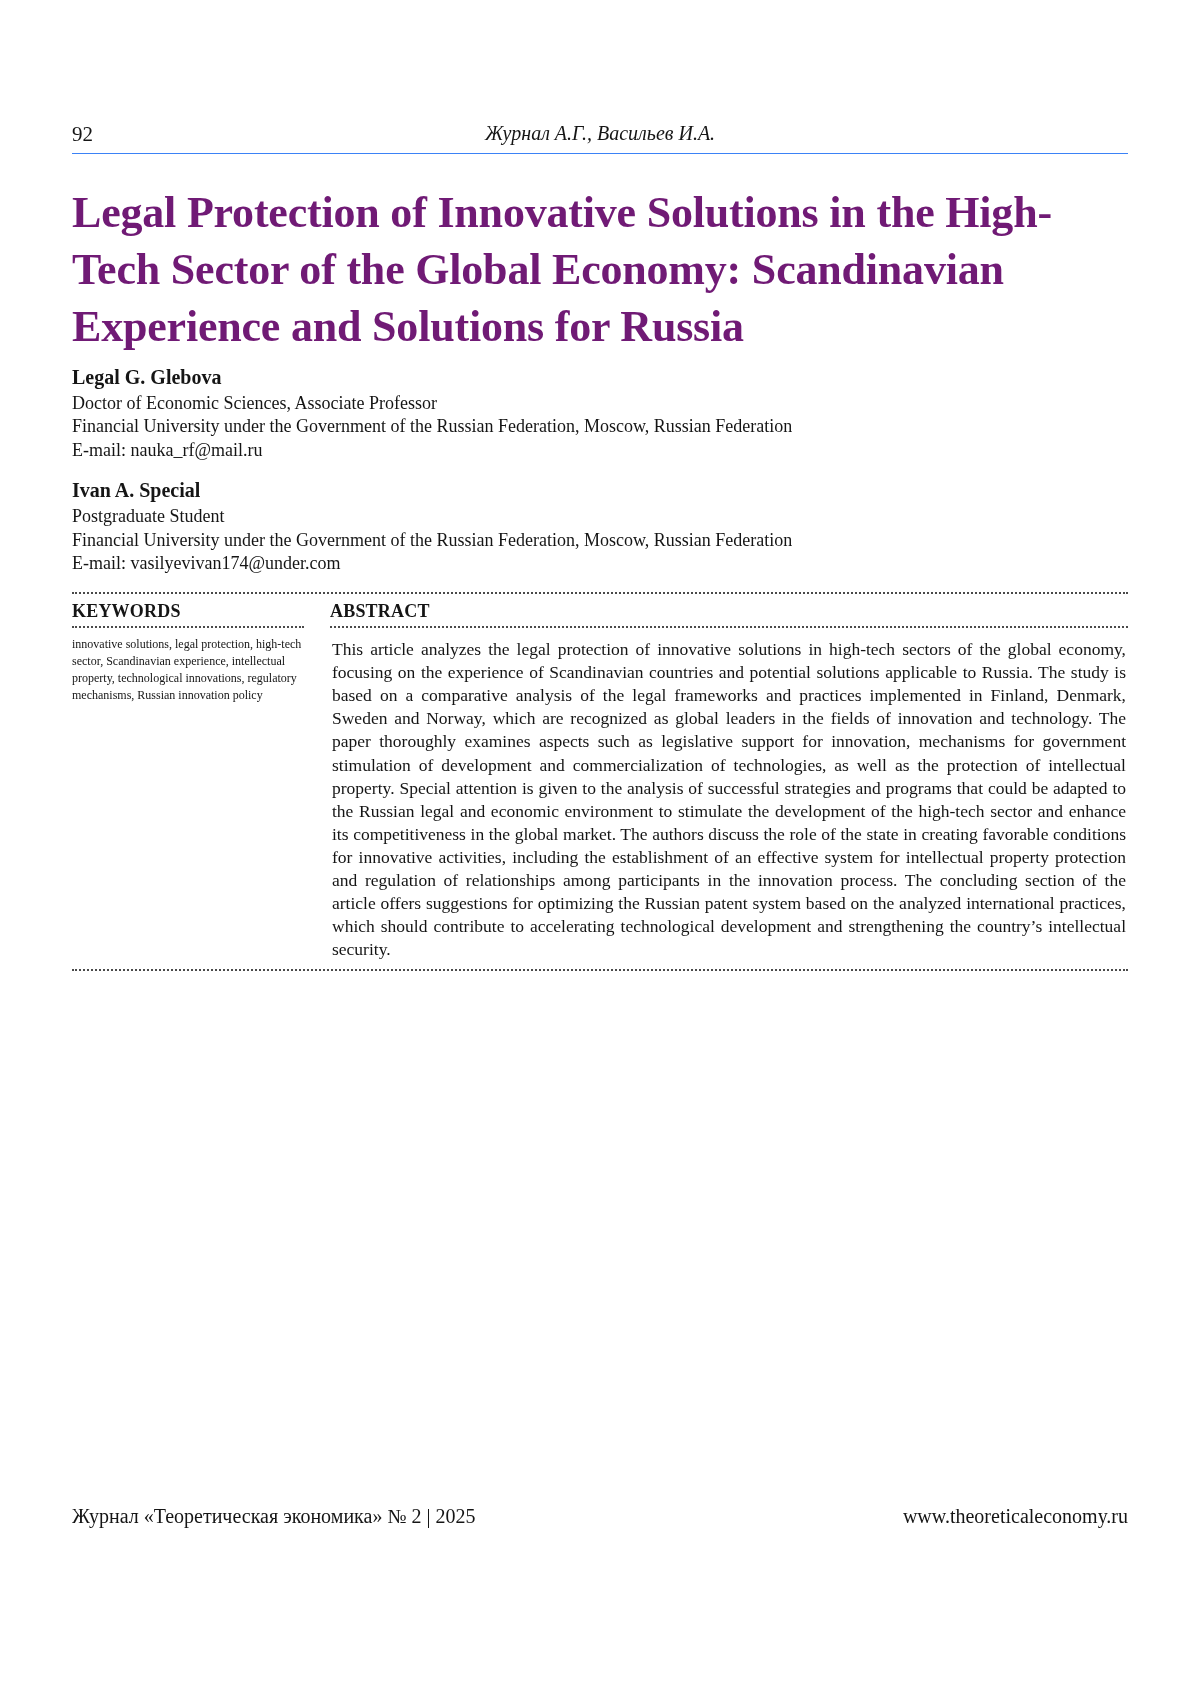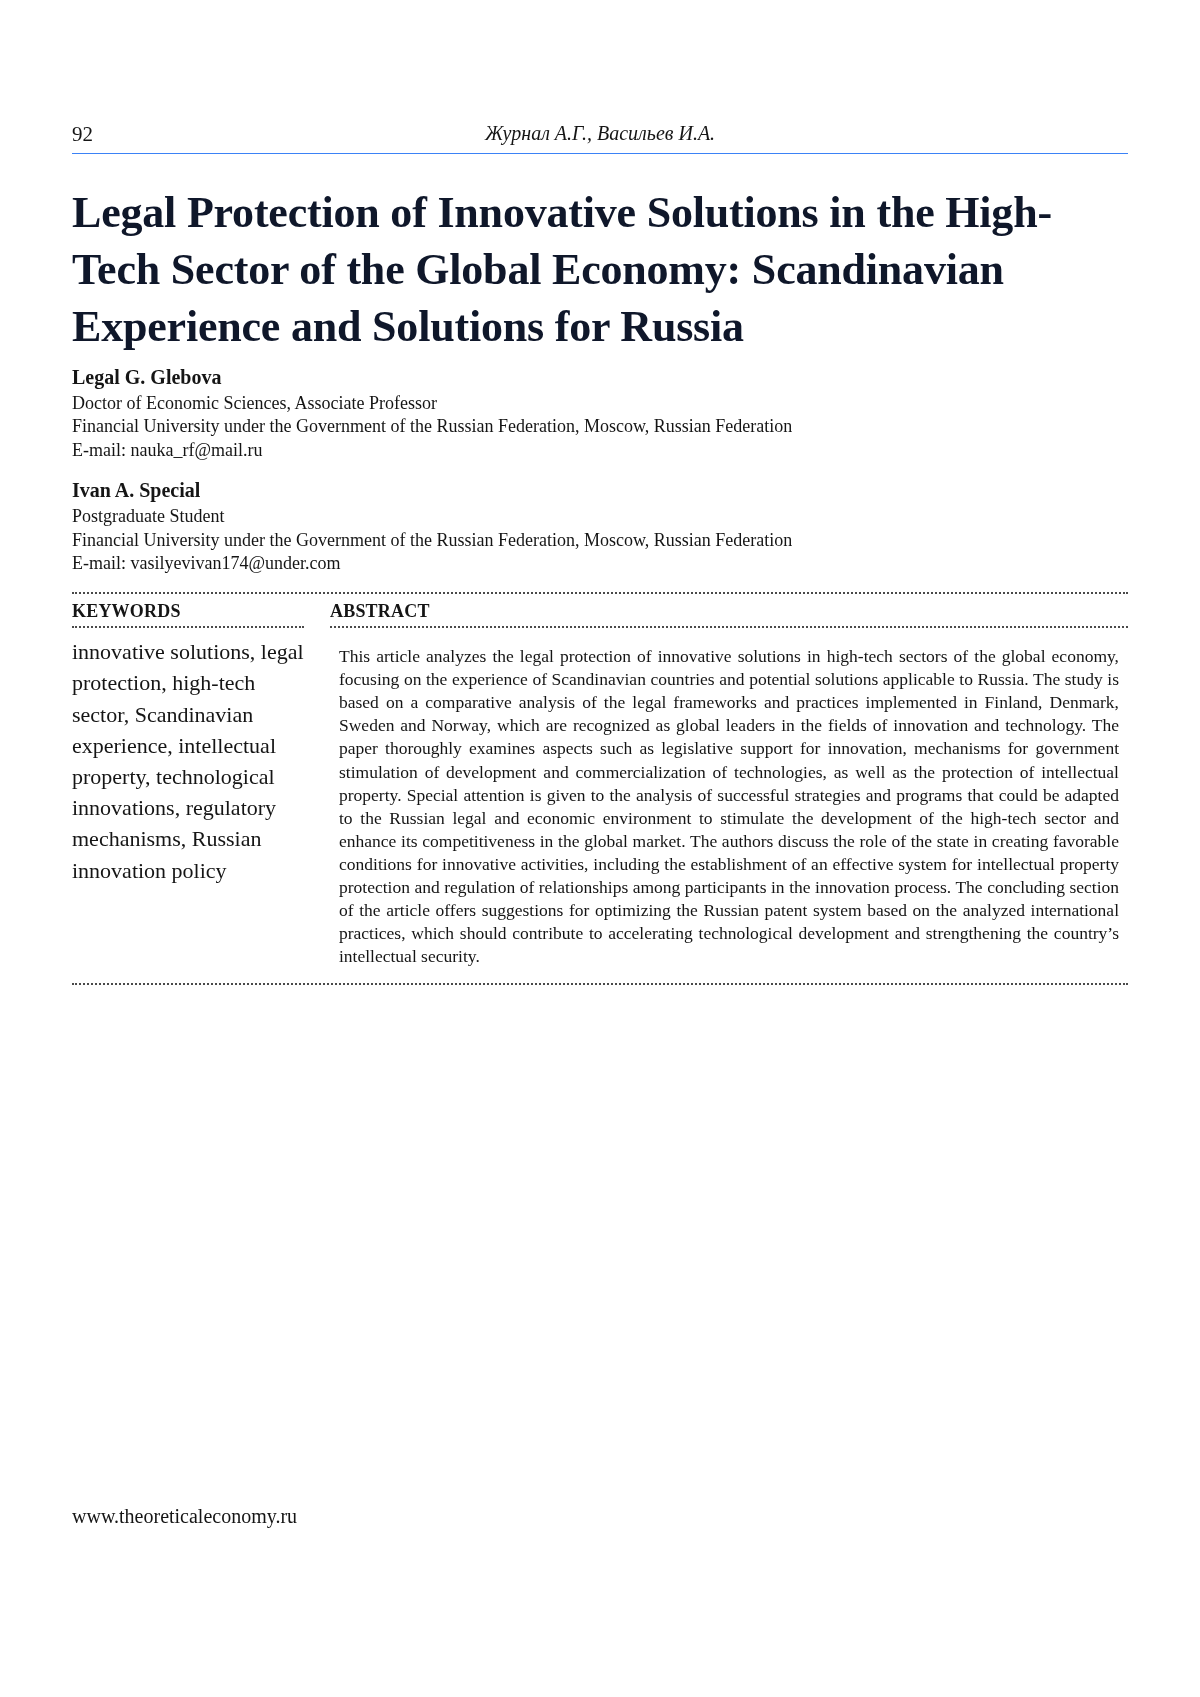--- a/index.html
+++ b/index.html
@@ -41,21 +41,21 @@
     font-size: 20px;
   }
 
   
   .title {
     margin: 30px 0 6px 0;
     font-size: 44px;
     font-weight: 700;
     line-height: 1.3;
     letter-spacing: -0.2px;
-    color: #0f172a;
+    color: #701a75;
   }
 
   
   .authors { margin-top: 10px; }
   .author { margin-bottom: 16px; }
   .author-name {
     font-weight: 700;
     font-size: 20px;
     margin-bottom: 3px;
   }
@@ -82,26 +82,26 @@
     flex: 0 0 232px;
   }
   .abs-col { flex: 1; }
   .col-head {
     font-weight: 700;
     font-size: 18px;
     padding: 7px 0 4px 0;
     letter-spacing: 0.2px;
   }
   .kw-text {
-    font-size: 22px;
+    font-size: 12px;
     line-height: 1.42;
     padding-top: 8px;
   }
   .abs-text {
-    margin: 9px;
+    margin: 2px;
     padding-top: 8px;
     font-size: 17.5px;
     line-height: 1.32;
     text-align: justify;
   }
   .closing-rule { margin-top: 8px; }
 
   
   .page-footer {
     position: absolute;
@@ -158,16 +158,17 @@
       <div class="col-head">ABSTRACT</div>
       <div class="dotted"></div>
       <p class="abs-text">This article analyzes the legal protection of innovative solutions in high-tech sectors of the global economy, focusing on the experience of Scandinavian countries and potential solutions applicable to Russia. The study is based on a comparative analysis of the legal frameworks and practices implemented in Finland, Denmark, Sweden and Norway, which are recognized as global leaders in the fields of innovation and technology. The paper thoroughly examines aspects such as legislative support for innovation, mechanisms for government stimulation of development and commercialization of technologies, as well as the protection of intellectual property. Special attention is given to the analysis of successful strategies and programs that could be adapted to the Russian legal and economic environment to stimulate the development of the high-tech sector and enhance its competitiveness in the global market. The authors discuss the role of the state in creating favorable conditions for innovative activities, including the establishment of an effective system for intellectual property protection and regulation of relationships among participants in the innovation process. The concluding section of the article offers suggestions for optimizing the Russian patent system based on the analyzed international practices, which should contribute to accelerating technological development and strengthening the country’s intellectual security.</p>
     </div>
 
   </section>
 
   <div class="dotted full closing-rule"></div>
 
   <footer class="page-footer">
+    <span>Журнал «Теоретическая экономика» № 2 | 2025</span>
     <span>www.theoreticaleconomy.ru</span>
   </footer>
 
 </div>
 
 </body></html>

